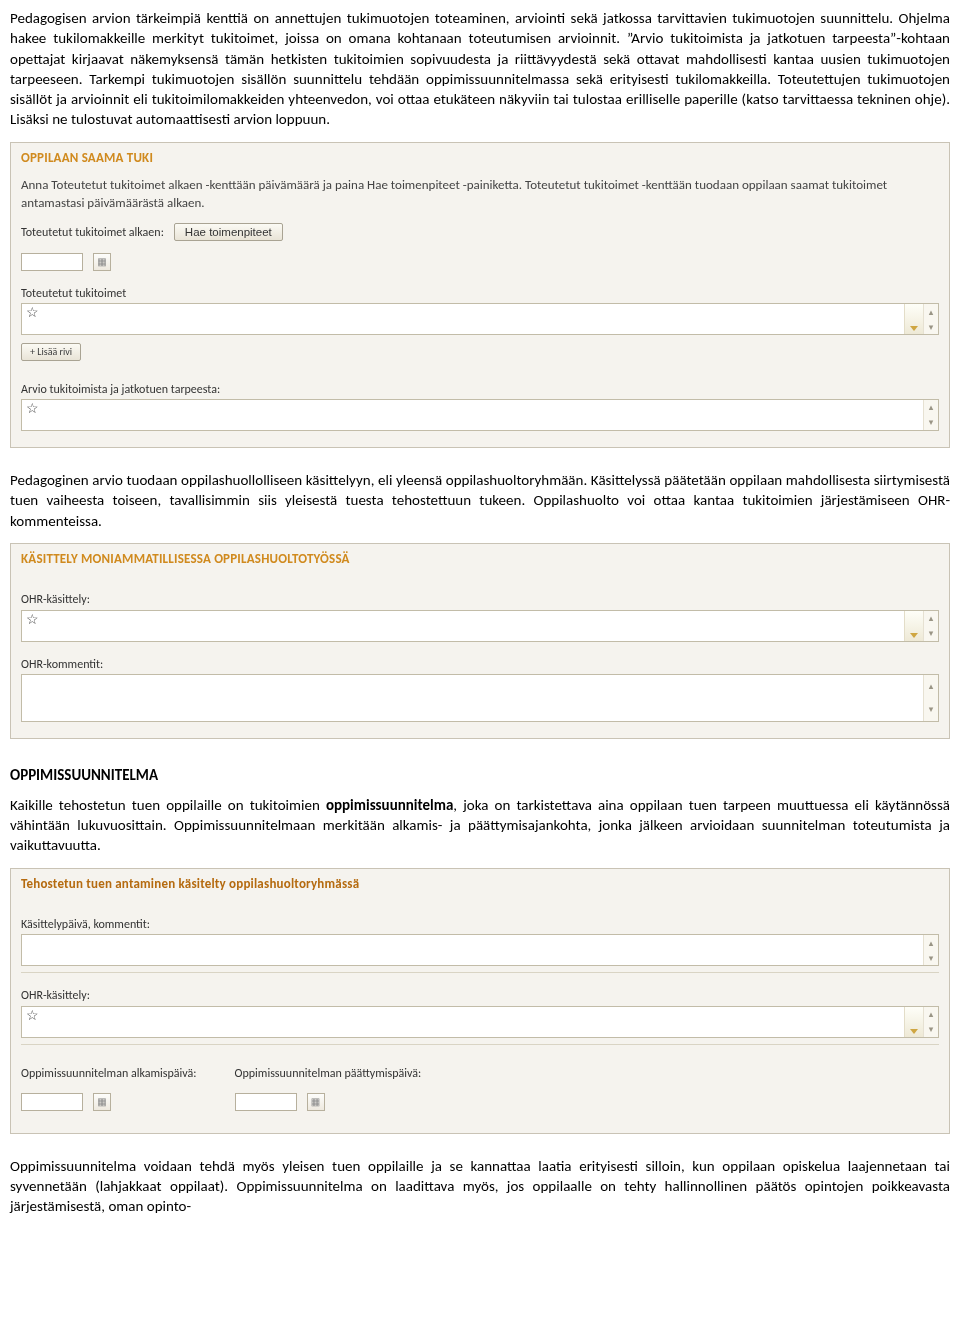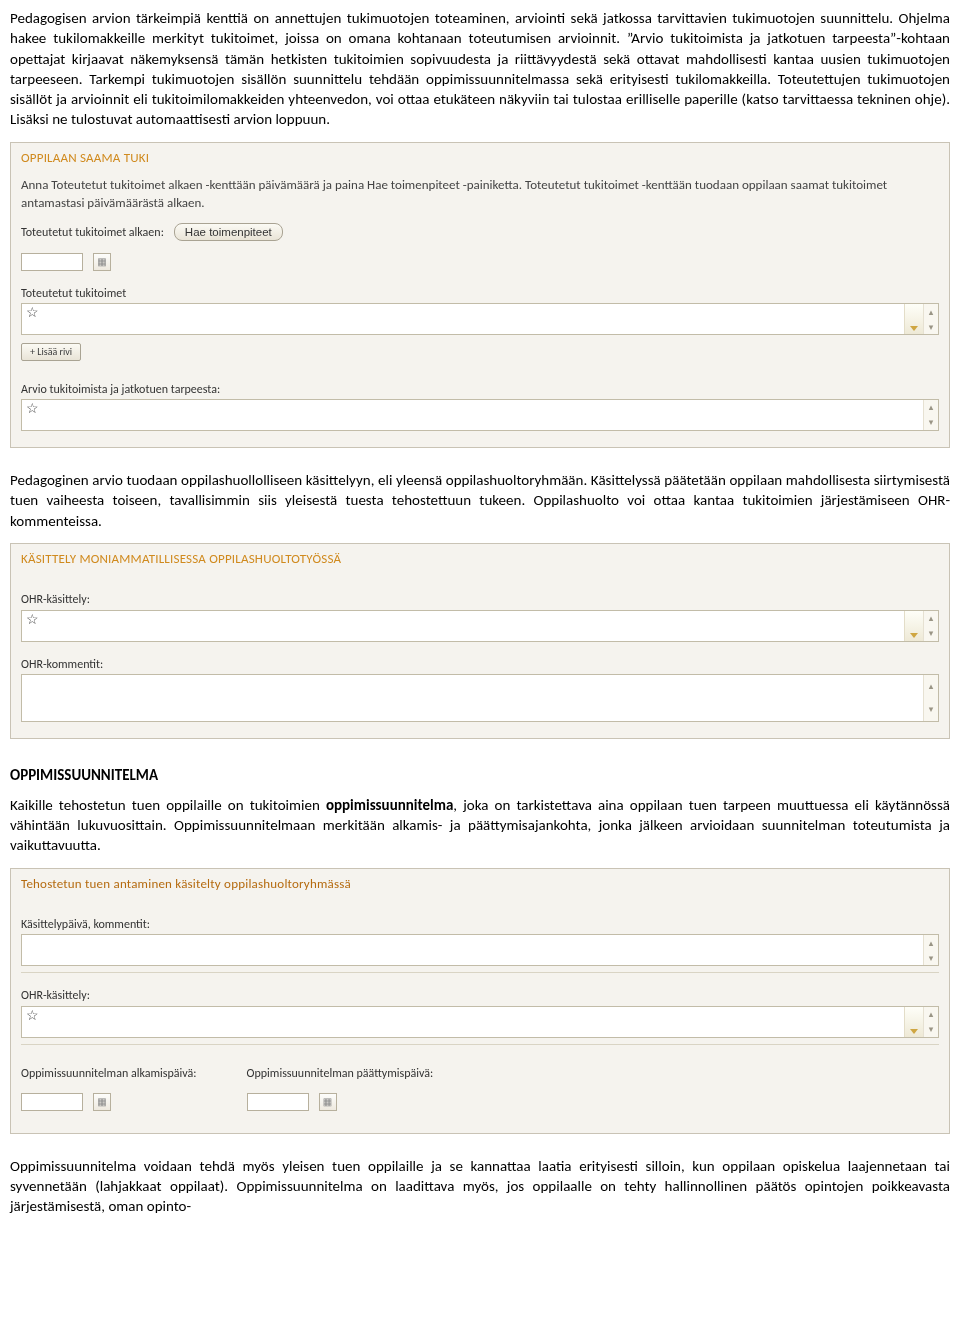--- a/index.html
+++ b/index.html
@@ -19,21 +19,21 @@
   .panel {
     border: 1px solid #c9c3b5;
     background: #f5f3ee;
     font-size: 12px;
     color: #3b3b3b;
     margin: 6px 0 22px 0;
   }
   .panel-inner { padding: 8px 10px 10px 10px; }
   .panel-title {
     color: #d08a1e;
-    font-weight: normal;
+    font-weight: bold;
     font-size: 13px;
     letter-spacing: .2px;
     padding: 6px 10px 2px 10px;
   }
   .panel-title.alt { color: #b56b10; }
   .helptext { color: #444; font-size: 13px; margin-bottom: 8px; }
   .row { display: flex; align-items: center; gap: 10px; margin: 12px 0; }
   .lbl { font-size: 12px; color: #333; }
   .date-input {
     width: 60px; height: 16px;
@@ -45,21 +45,21 @@
     border: 1px solid #b7b09d;
     background: linear-gradient(#fdfdfb,#eee9df);
     display: inline-flex; align-items: center; justify-content: center;
     font-size: 10px; color: #888;
   }
   .btn {
     border: 1px solid #a9a393;
     background: linear-gradient(#fbfaf4,#e9e4d7);
     font-size: 11.5px;
     padding: 2px 10px;
-    border-radius: 8px;
+    border-radius: 2px;
     color: #333;
   }
   .field-label { font-size: 12px; color: #333; margin-top: 14px; }
   .textarea-wrap {
     position: relative;
     border: 1px solid #c2bca8;
     background: #fff;
     height: 30px;
     margin: 2px 0 6px 0;
     display: flex;
@@ -105,21 +105,21 @@
     font-size: 10px;
     padding: 1px 8px;
     border-radius: 2px;
     margin: 2px 0 6px 0;
     display: inline-block;
   }
   .panel hr {
     border: none; border-top: 1px solid #d9d4c4;
     margin: 6px 0;
   }
-  .date-pair { display: flex; gap: 50px; text-align: center; }
+  .date-pair { display: flex; gap: 38px; text-align: center; }
 </style>
 </head>
 <body>
 
 <p>Pedagogisen arvion tärkeimpiä kenttiä on annettujen tukimuotojen toteaminen, arviointi sekä jatkossa tarvittavien tukimuotojen suunnittelu. Ohjelma hakee tukilomakkeille merkityt tukitoimet, joissa on omana kohtanaan toteutumisen arvioinnit. ”Arvio tukitoimista ja jatkotuen tarpeesta”-kohtaan opettajat kirjaavat näkemyksensä tämän hetkisten tukitoimien sopivuudesta ja riittävyydestä sekä ottavat mahdollisesti kantaa uusien tukimuotojen tarpeeseen. Tarkempi tukimuotojen sisällön suunnittelu tehdään oppimissuunnitelmassa sekä erityisesti tukilomakkeilla. Toteutettujen tukimuotojen sisällöt ja arvioinnit eli tukitoimilomakkeiden yhteenvedon, voi ottaa etukäteen näkyviin tai tulostaa erilliselle paperille (katso tarvittaessa tekninen ohje). Lisäksi ne tulostuvat automaattisesti arvion loppuun.</p>
 
 <div class="panel">
   <div class="panel-title">OPPILAAN SAAMA TUKI</div>
   <div class="panel-inner">
     <div class="helptext">Anna Toteutetut tukitoimet alkaen -kenttään päivämäärä ja paina Hae toimenpiteet -painiketta. Toteutetut tukitoimet -kenttään tuodaan oppilaan saamat tukitoimet antamastasi päivämäärästä alkaen.</div>

